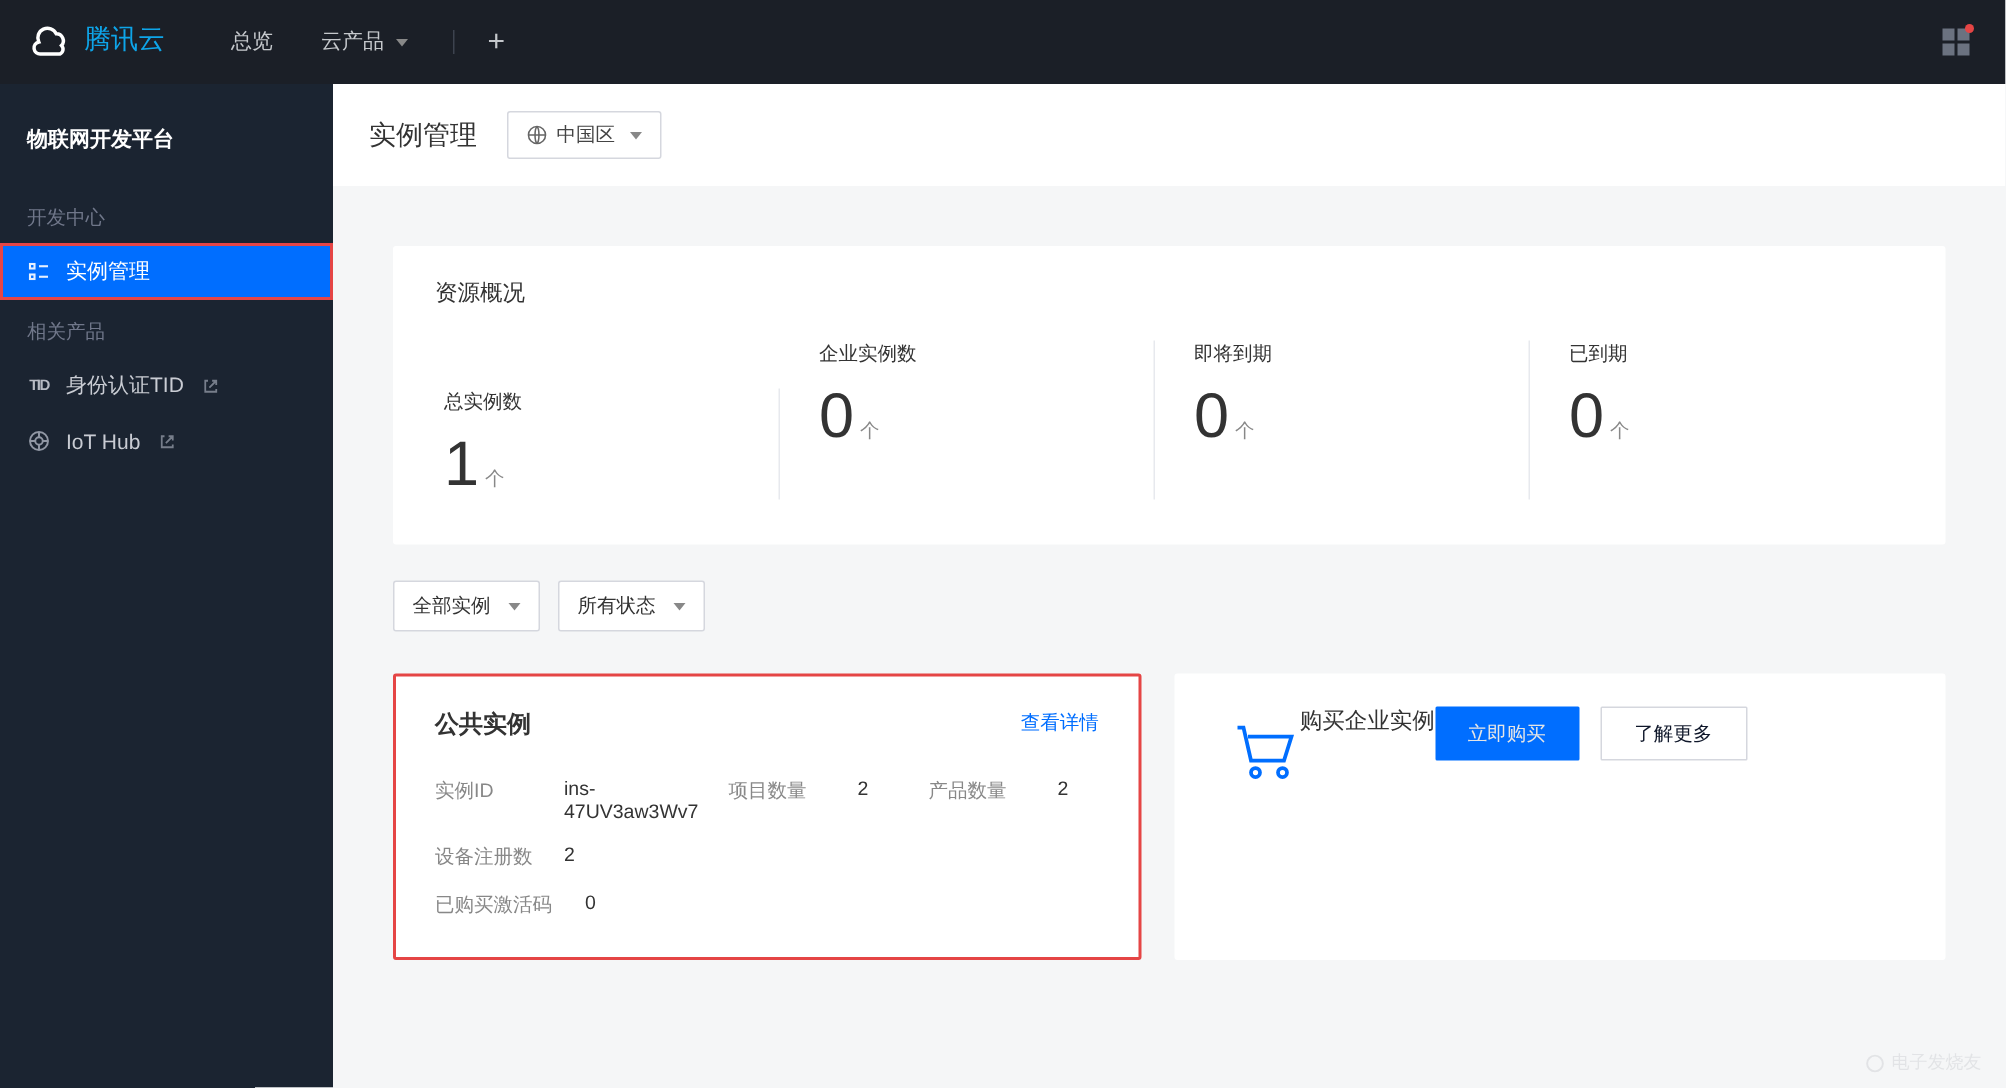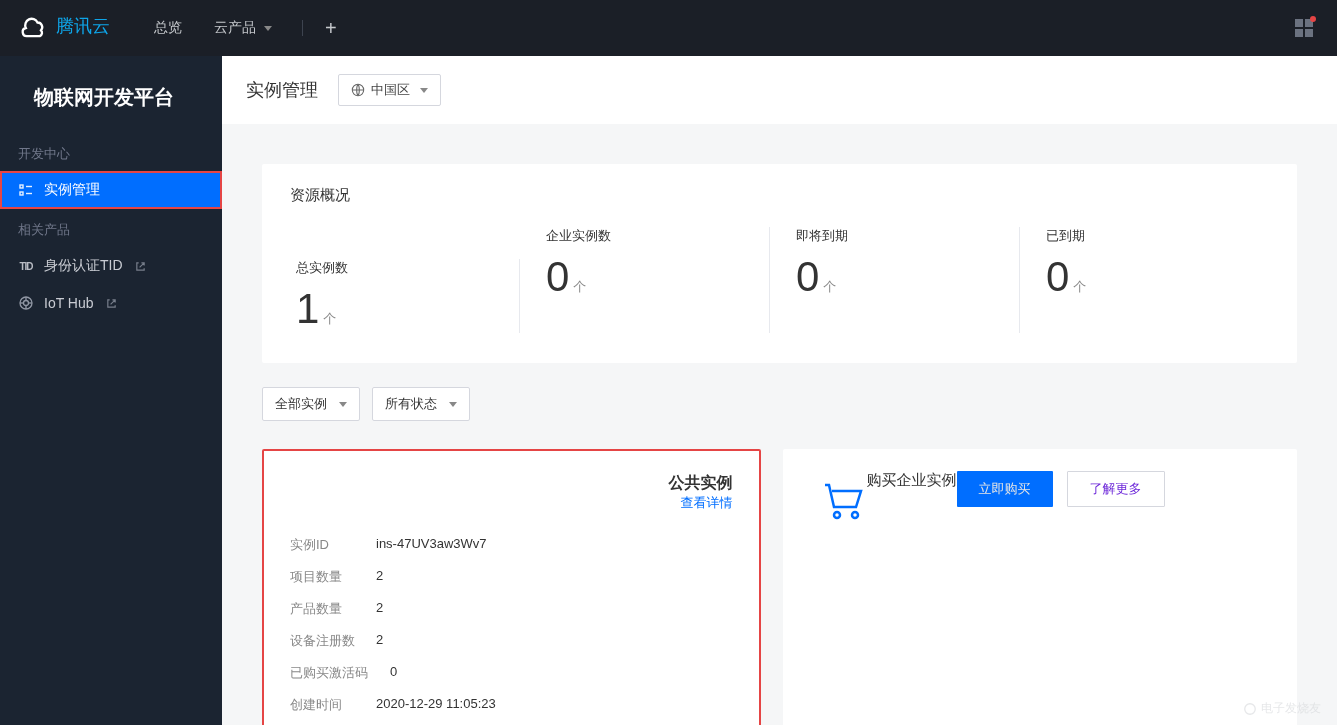--- a/index.html
+++ b/index.html
@@ -10,21 +10,21 @@
     .top-nav { display: flex; align-items: center; margin-left: 30px; gap: 4px; }
     .top-nav-item { color: #c5c8cc; font-size: 14px; padding: 6px 14px; cursor: pointer; display: flex; align-items: center; gap: 4px; }
     .top-divider { width: 1px; height: 16px; background: #3d434f; margin: 0 12px; }
     .top-plus { color: #c5c8cc; font-size: 20px; cursor: pointer; padding: 0 6px; }
     .top-right { position: absolute; right: 24px; display: flex; align-items: center; }
     .grid-icon { width: 18px; height: 18px; position: relative; cursor: pointer; display: grid; grid-template-columns: 1fr 1fr; grid-template-rows: 1fr 1fr; gap: 2px; }
     .grid-icon span { background:#6b7280; }
     .grid-icon::after { content:""; position:absolute; top:-3px; right:-3px; width:6px; height:6px; background:#e54545; border-radius:50%; }
     .layout { display: flex; height: calc(725px - 56px); }
     .sidebar { width: 222px; background: #1b2431; color: #c5c8cc; padding-top: 18px; flex-shrink: 0; }
-    .side-title { color: #fff; font-size: 20px; font-weight: 600; padding: 10px 32px 22px 18px; text-align: center; }
+    .side-title { color: #fff; font-size: 14px; font-weight: 600; padding: 10px 32px 22px 18px; }
     .side-group-label { color: #70778a; font-size: 13px; padding: 12px 18px 8px 18px; }
     .side-item { display: flex; align-items: center; gap: 10px; padding: 10px 18px; cursor: pointer; font-size: 14px; color: #c9ccd3; position: relative; }
     .side-item.active { background: #006eff; color: #fff; }
     .side-item.highlighted { outline: 2px solid #e54545; outline-offset: -2px; }
     .side-item-icon { width: 16px; height: 16px; display: inline-flex; align-items: center; justify-content: center; font-size: 12px; opacity: 0.9; }
     .ext-icon { width: 11px; height: 11px; opacity: 0.7; margin-left: 2px; }
     .main { flex: 1; overflow-y: auto; }
     .page-header { background: #fff; padding: 18px 24px; display: flex; align-items: center; gap: 20px; }
     .page-title { font-size: 18px; font-weight: 500; }
     .region-select { border: 1px solid #d5d7de; border-radius: 2px; padding: 6px 12px; display: flex; align-items: center; gap: 6px; cursor: pointer; font-size: 13px; color: #444; }
@@ -38,35 +38,35 @@
     .stat-cell:first-child { padding-left: 6px; margin-top: 32px; }
     .stat-cell:last-child { border-right: none; }
     .stat-label { font-size: 13px; color: #333; margin-bottom: 8px; }
     .stat-value { display: flex; align-items: baseline; gap: 4px; }
     .stat-num { font-size: 42px; font-weight: 300; color: #333; }
     .stat-unit { font-size: 13px; color: #888; }
     .filters { display: flex; gap: 12px; margin-bottom: 28px; }
     .filter-drop { background: #fff; border: 1px solid #d5d7de; border-radius: 2px; padding: 7px 12px; display: flex; align-items: center; gap: 8px; font-size: 13px; cursor: pointer; }
     .two-col { display: flex; gap: 22px; align-items: stretch; }
     .instance-card { background: #fff; border-radius: 2px; padding: 22px 26px 26px 26px; flex: 1; position: relative; border: 2px solid #e54545; }
-    .instance-header { display: flex; justify-content: space-between; align-items: flex-end; margin-bottom: 24px; flex-direction: column; }
+    .instance-header { display: flex; justify-content: space-between; align-items: flex-start; margin-bottom: 24px; }
     .instance-title { font-size: 16px; font-weight: 600; }
     .detail-link { color: #006eff; font-size: 13px; cursor: pointer; }
-    .kv-grid { display: grid; grid-template-columns: 1fr; row-gap: 14px; column-gap: 20px; font-size: 13px; }
+    .kv-grid { display: grid; grid-template-columns: 1fr 1fr 1fr; row-gap: 14px; column-gap: 20px; font-size: 13px; }
     .kv { display: flex; gap: 18px; }
     .kv-k { color: #888; min-width: 68px; }
     .kv-v { color: #333; }
     .kv-full { grid-column: 1 / -1; }
     .buy-card { background: #fff; border-radius: 2px; padding: 22px 36px 26px 36px; flex: 1; display: flex; flex-direction: row; align-items: flex-start; text-align: center; }
     .cart-icon { width: 48px; height: 44px; margin-bottom: 14px; margin-top: 8px; }
     .buy-title { font-size: 15px; font-weight: 500; margin-bottom: 12px; }
     .buy-desc { font-size: 12px; color: #666; line-height: 1.8; margin-bottom: 22px; }
     .buy-actions { display: flex; gap: 14px; }
     .btn-primary { background: #006eff; color: #e5e5e5; border: none; padding: 8px 22px; font-size: 13px; cursor: pointer; border-radius: 1px; }
-    .btn-secondary { background: #fff; color: #6d28d9; border: 1px solid #d5d7de; padding: 8px 22px; font-size: 13px; cursor: pointer; border-radius: 1px; }
+    .btn-secondary { background: #fff; color: #0f172a; border: 1px solid #d5d7de; padding: 8px 22px; font-size: 13px; cursor: pointer; border-radius: 1px; }
     .watermark { position: absolute; right: 16px; bottom: 8px; color: #d6d8db; font-size: 12px; opacity: 0.6; display:flex; align-items:center; gap:4px;}
     .tid { font-size: 10px; font-weight: 700; letter-spacing: -1px; }
   </style>
 </head>
 <body>
 
 <div class="topbar">
   <div class="logo-wrap">
     <svg class="logo-svg" viewBox="0 0 24 24" fill="none" stroke="#fff" stroke-width="2">
         <path d="M18 14a4 4 0 0 0-3-6.7A5 5 0 0 0 5 12a3.5 3.5 0 0 0 1 6.9h11A3 3 0 0 0 18 14z"></path>
@@ -212,24 +212,20 @@
                 <span class="kv-v">2</span>
               </div>
             <div class="kv">
                 <span class="kv-k">设备注册数</span>
                 <span class="kv-v">2</span>
               </div>
             <div class="kv kv-full">
                 <span class="kv-k" style="min-width:82px">已购买激活码</span>
                 <span class="kv-v">0</span>
               </div>
-            <div class="kv kv-full">
-                <span class="kv-k">创建时间</span>
-                <span class="kv-v">2020-12-29 11:05:23</span>
-              </div>
           </div>
         </div>
 
         <div class="buy-card">
           <svg class="cart-icon" viewBox="0 0 48 44" fill="none" stroke="#006eff" stroke-width="2.5">
               <path d="M6 6h4l5 22h22l5-16H13"></path>
               <circle cx="18" cy="36" r="3"></circle>
               <circle cx="36" cy="36" r="3"></circle>
             </svg>
           <div class="buy-title">购买企业实例</div>

